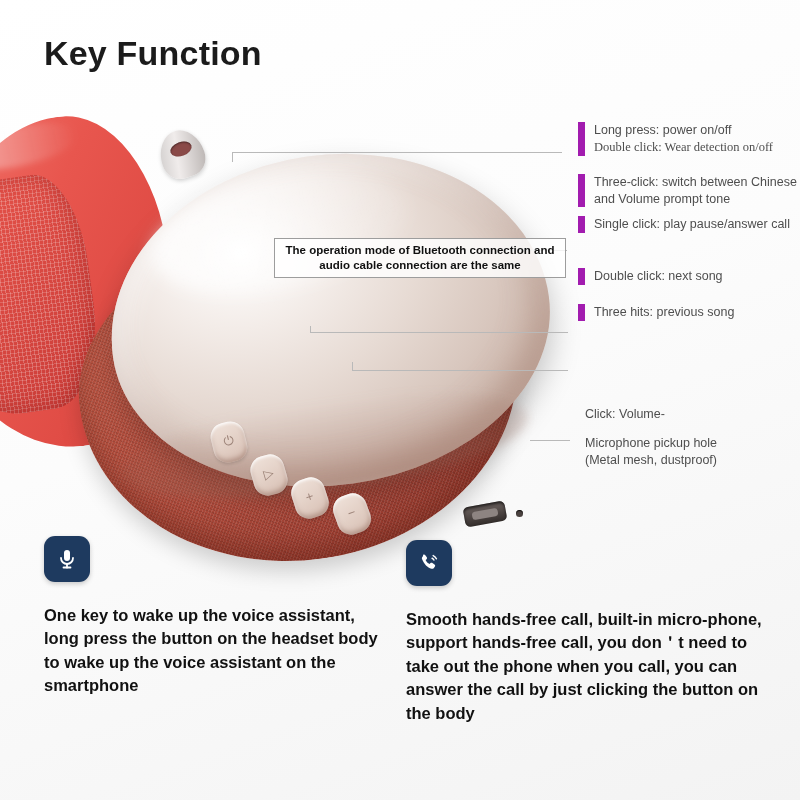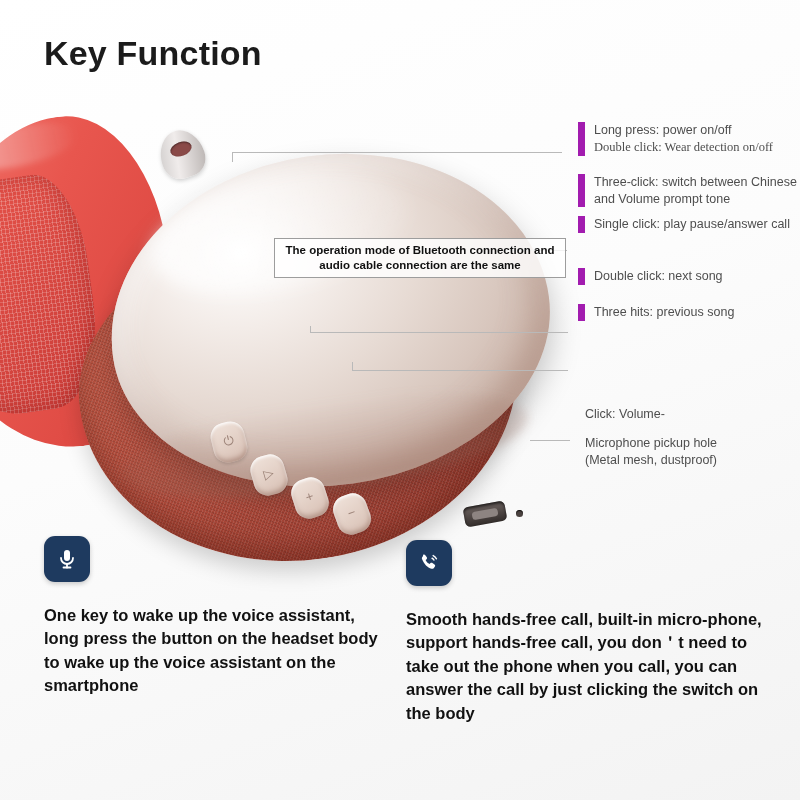--- a/index.html
+++ b/index.html
@@ -374,15 +374,15 @@
   </div>
 
   <div class="feature feat-right">
     <div class="feat-icon">
       <svg width="24" height="24" viewBox="0 0 24 24" aria-hidden="true">
         <path d="M6.2 3.8c.7-.5 1.6-.3 2.1.4l1.5 2.1c.4.6.3 1.4-.2 1.9l-1 .9c.8 1.8 2.2 3.2 4 4l.9-1c.5-.5 1.3-.6 1.9-.2l2.1 1.5c.7.5.9 1.4.4 2.1l-1 1.4c-.6.8-1.6 1.1-2.5.8C10.6 16.8 7 13.2 5 8.1c-.3-.9 0-1.9.8-2.5z" fill="#ffffff"></path>
         <path d="M16.2 4.6a6.6 6.6 0 0 1 3.2 3.2" stroke="#ffffff" stroke-width="1.5" fill="none" stroke-linecap="round"></path>
         <path d="M15.1 7.2a3.7 3.7 0 0 1 1.8 1.8" stroke="#ffffff" stroke-width="1.5" fill="none" stroke-linecap="round"></path>
       </svg>
     </div>
-    <div class="feat-text">Smooth hands-free call, built-in micro-phone, support hands-free call, you don＇t need to take out the phone when you call, you can answer the call by just clicking the switch on the body</div>
+    <div class="feat-text">Smooth hands-free call, built-in micro-phone, support hands-free call, you don＇t need to take out the phone when you call, you can answer the call by just clicking the button on the body</div>
   </div>
 </div>
 
 </body></html>

